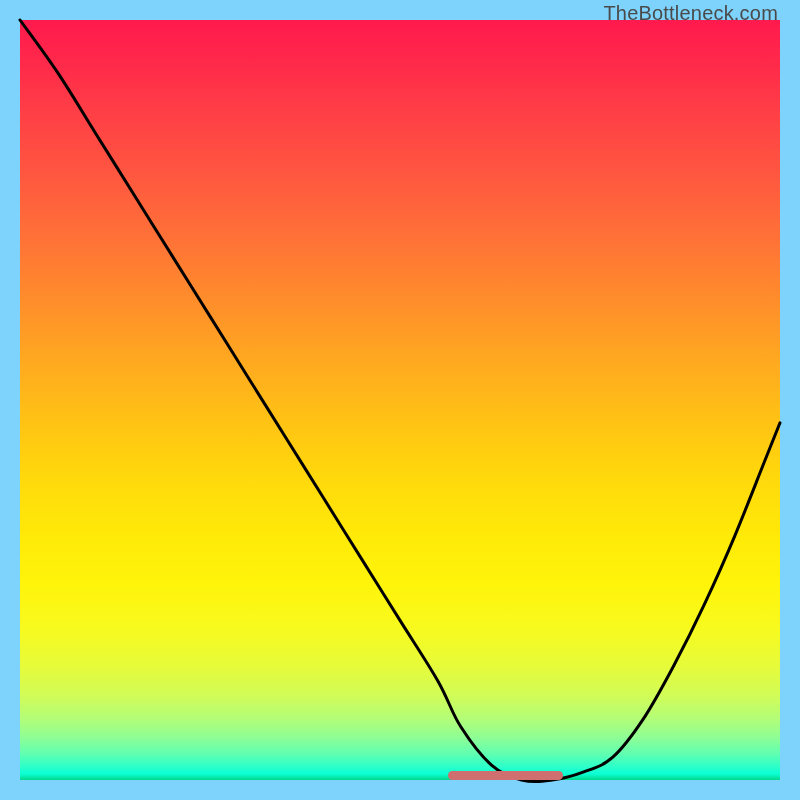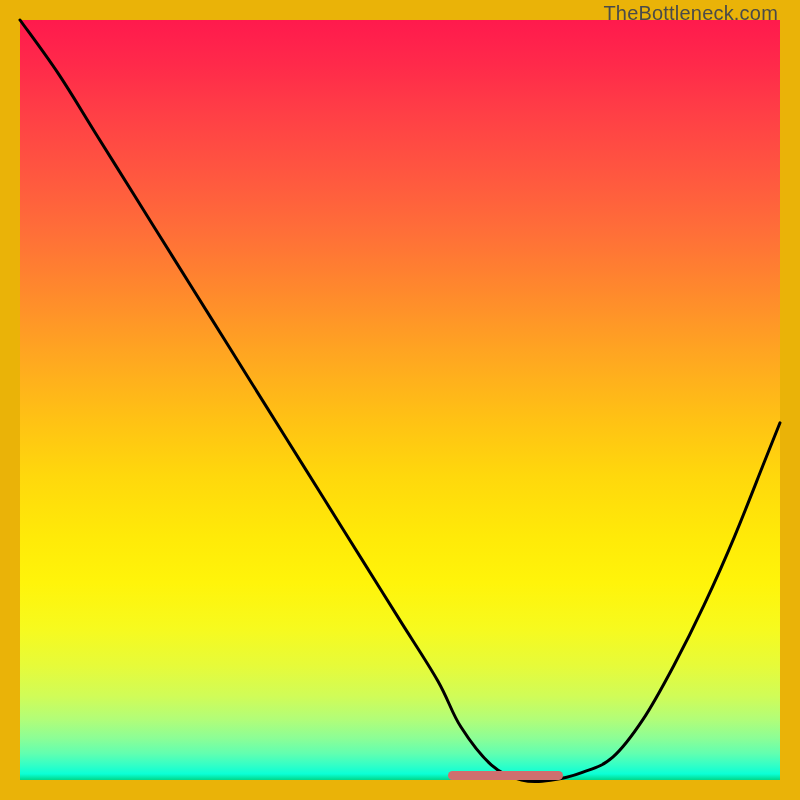--- a/index.html
+++ b/index.html
@@ -7,21 +7,21 @@
     padding: 0;
     width: 800px;
     height: 800px;
     background: #000;
     overflow: hidden;
     font-family: Arial, Helvetica, sans-serif;
   }
   .frame {
     position: absolute;
     inset: 0;
-    background: #eab308;
+    background: #7dd3fc;
   }
   .plot-area {
     position: absolute;
     left: 20px;
     top: 20px;
     width: 760px;
     height: 760px;
     background: linear-gradient(to bottom,
       #ff1a4d 0%,
       #ff2a4a 6%,

